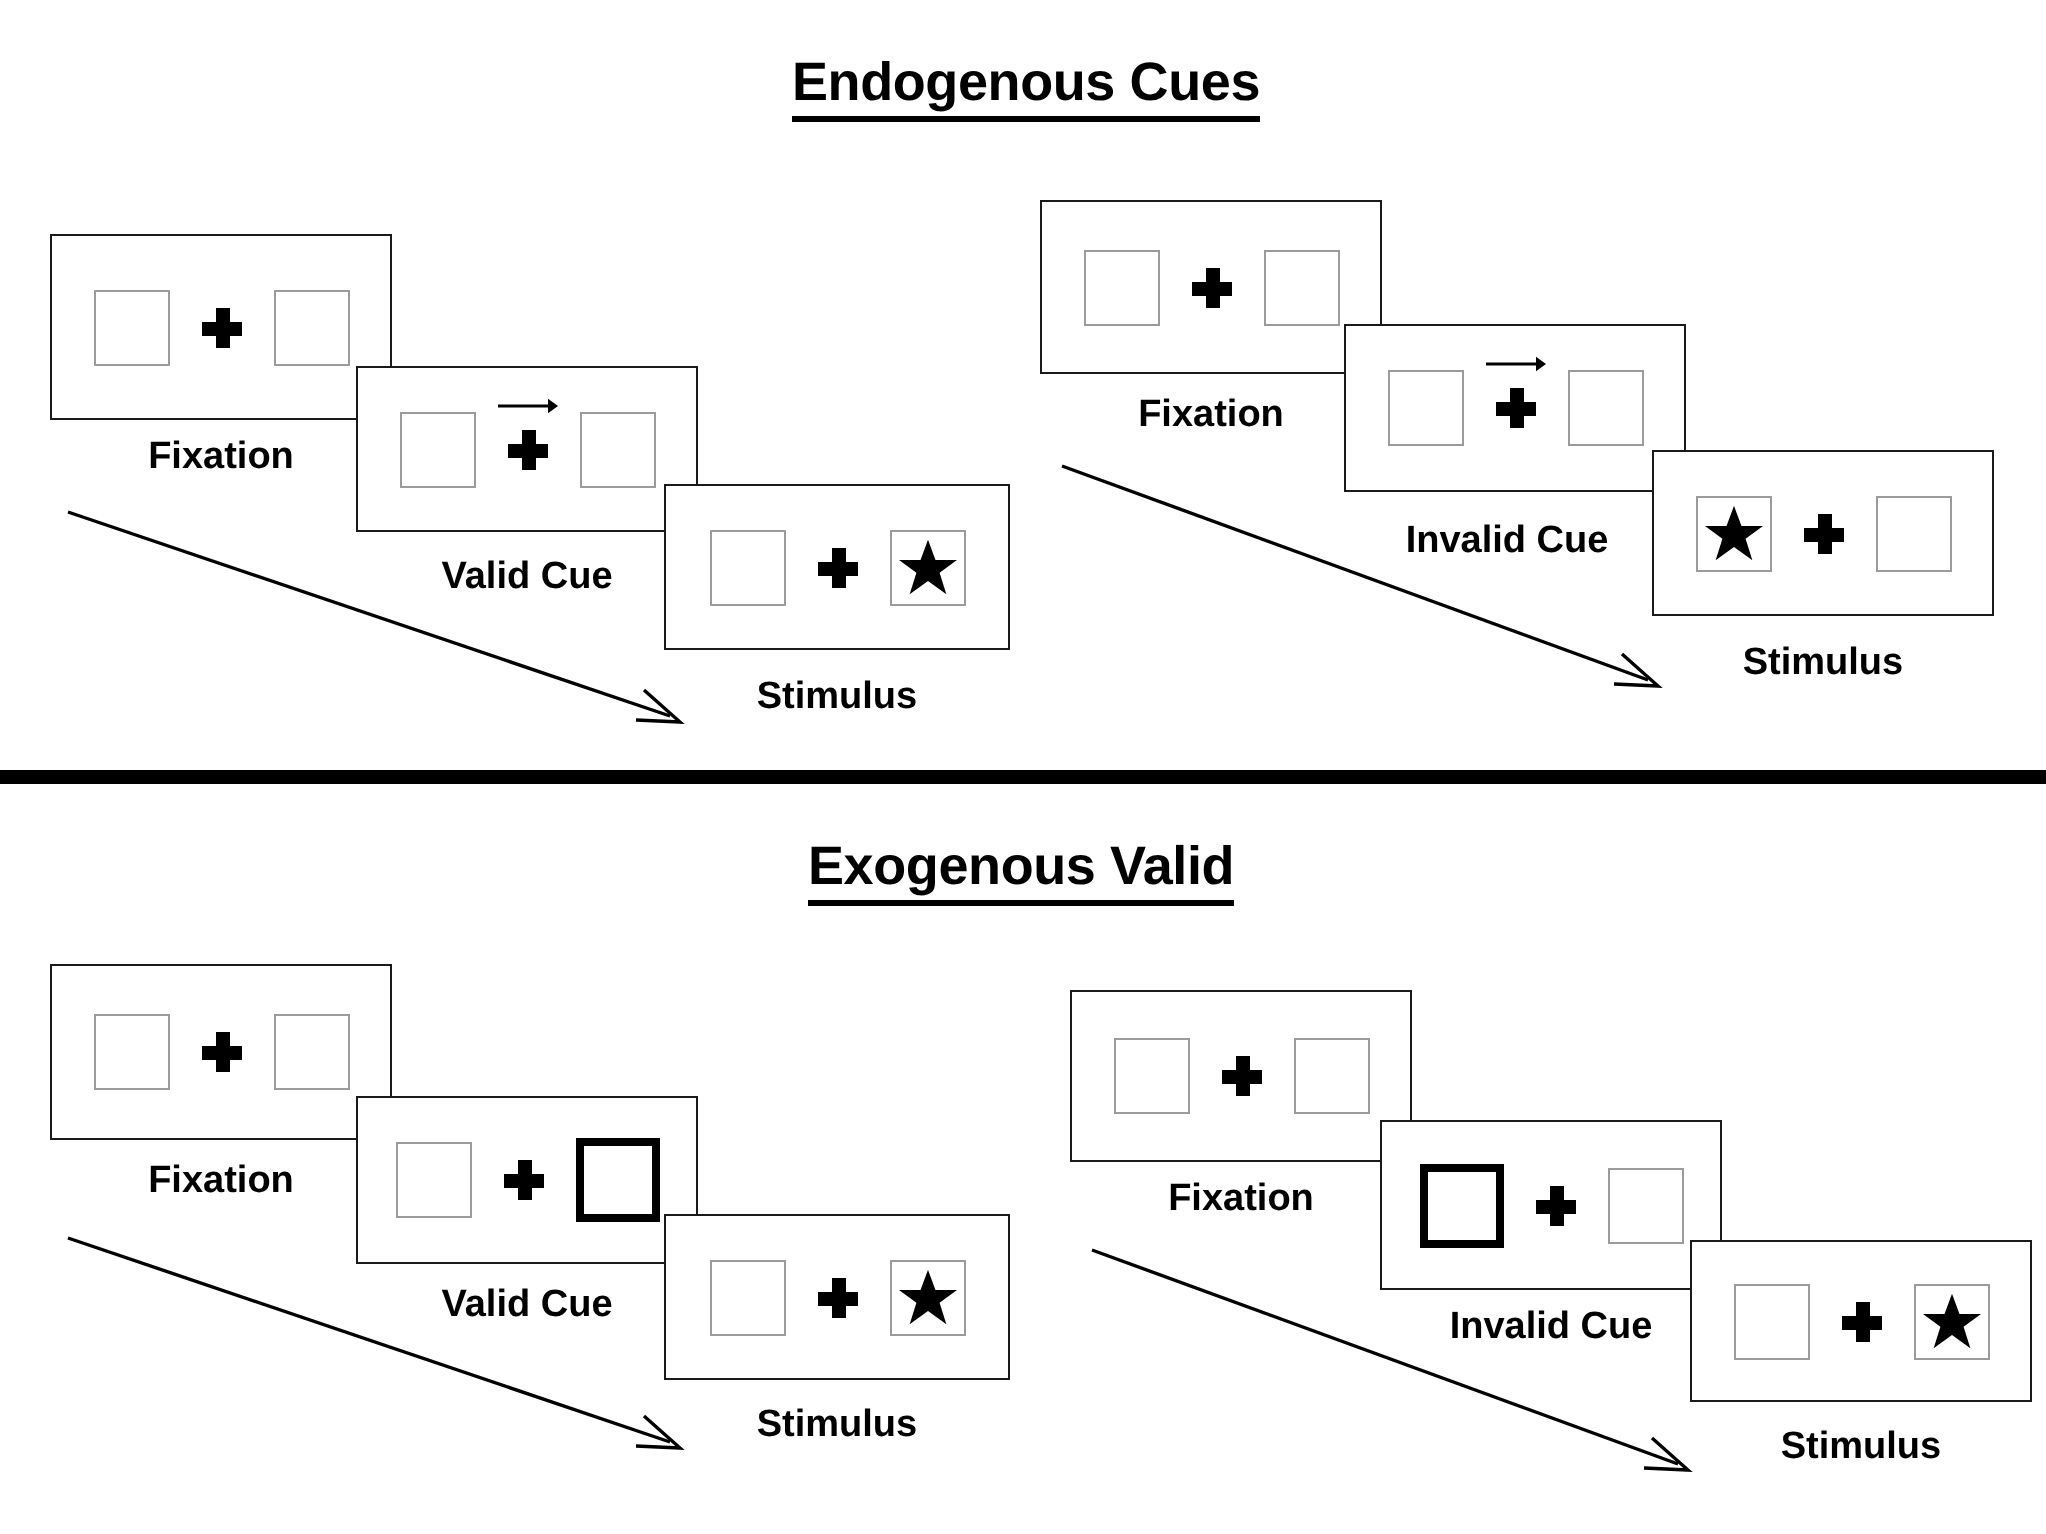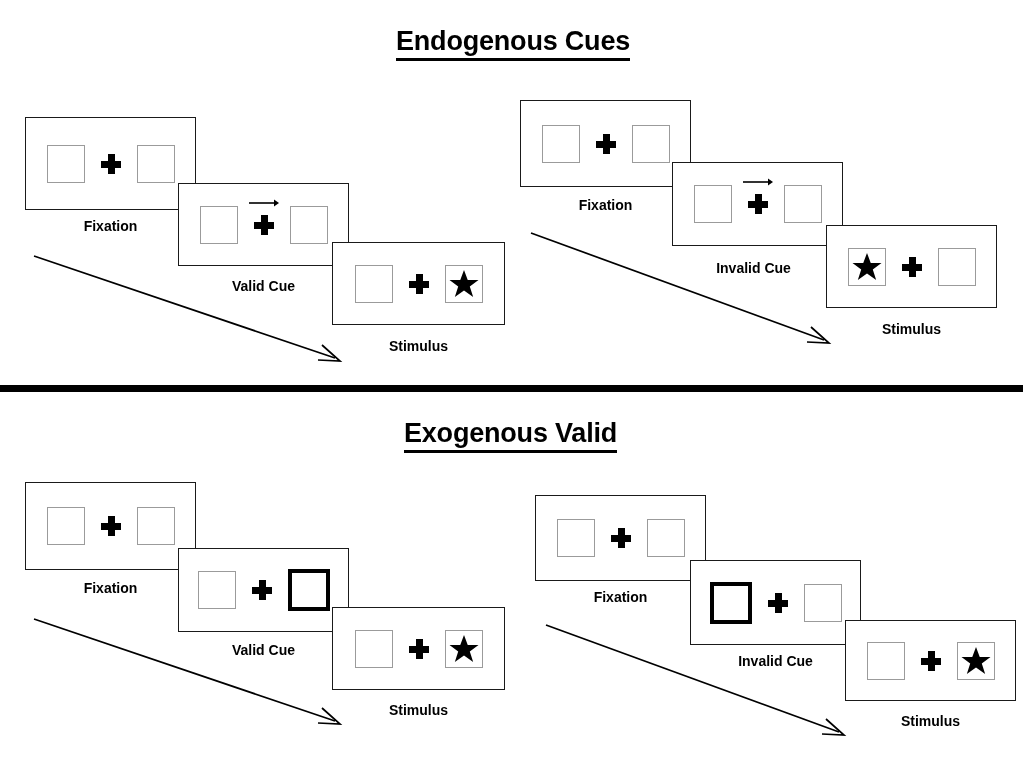--- a/index.html
+++ b/index.html
@@ -99,21 +99,21 @@
 
   .flow-arrow {
     position: absolute;
     overflow: visible;
     pointer-events: none;
   }
 
   .panel-label {
     position: absolute;
     font-weight: bold;
-    font-size: 14px;
+    font-size: 19px;
     color: #000;
     white-space: nowrap;
     text-align: center;
   }
 </style>
 </head>
 <body>
 
 <div id="root">
 

